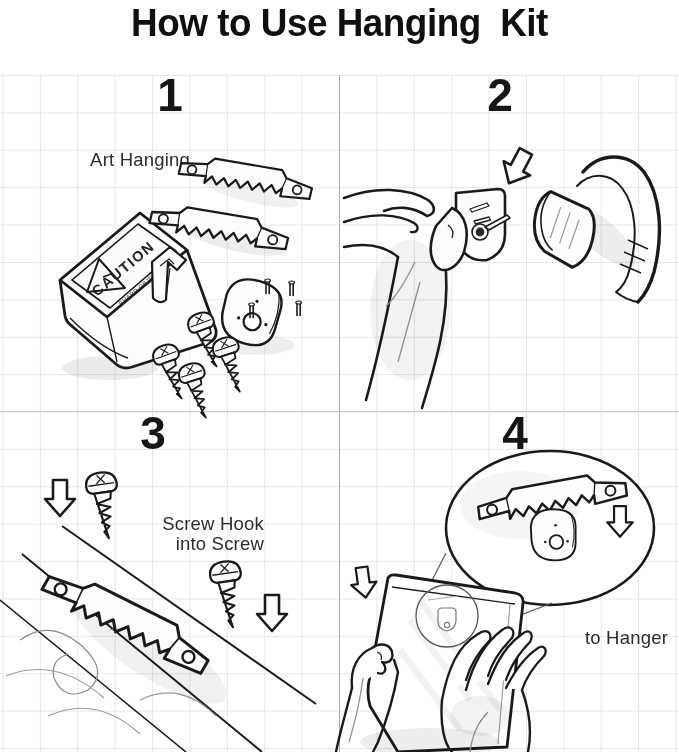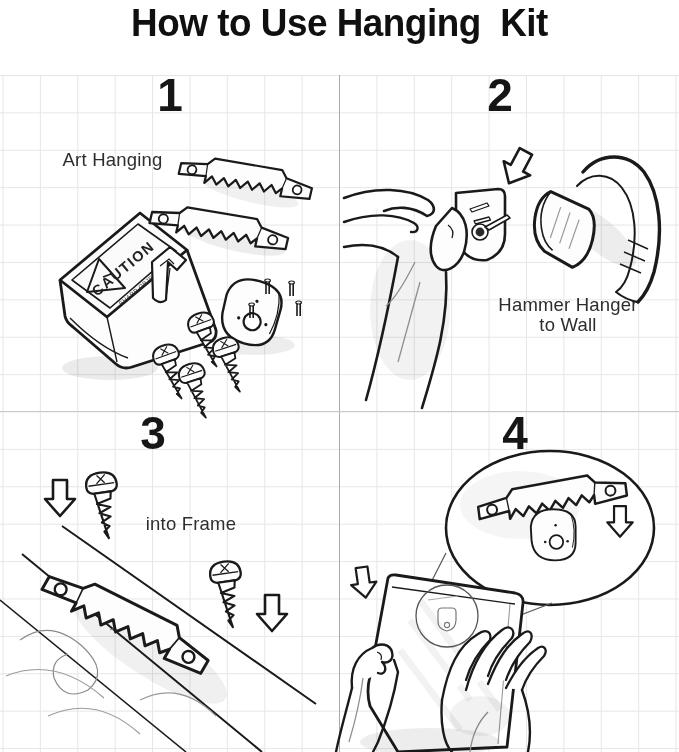--- a/index.html
+++ b/index.html
@@ -19,21 +19,21 @@
   .step-number{position:absolute;font-size:46px;font-weight:800;color:#161616;
                width:60px;text-align:center;line-height:1;}
   #num1{left:140px;top:72px;} #num2{left:470px;top:72px;}
   #num3{left:123px;top:410px;} #num4{left:485px;top:410px;}
   .caption{position:absolute;text-align:center;color:#2d2d2d;font-size:18.5px;
            line-height:1.06;letter-spacing:.2px;}
   #cap1{left:35px;top:150px;width:155px;}
   #cap2{left:488px;top:295px;width:160px;}
   #cap3{left:118px;top:514px;width:146px;}
   #cap4{left:523px;top:628px;width:145px;}
-  .caption span{display:block;}
+  .caption span{display:block;text-align:right;}
   #art{position:absolute;left:0;top:0;}
   svg text{font-family:"Liberation Sans",sans-serif;}
 </style>
 </head>
 <body>
 
 <div id="stage">
   <div id="grid"></div>
   <div class="divider-v"></div>
   <div class="divider-h"></div>
@@ -41,28 +41,26 @@
   <div id="title">How to Use Hanging  Kit</div>
 
   <div id="num1" class="step-number">1</div>
   <div id="num2" class="step-number">2</div>
   <div id="num3" class="step-number">3</div>
   <div id="num4" class="step-number">4</div>
 
   <div id="cap1" class="caption">
     <span>Art Hanging</span>
   </div>
-  <div id="cap2" class="caption">
-    <span>Hammer Hanger</span>
-    <span>to Wall</span>
-  </div>
   <div id="cap3" class="caption">
-    <span>into Frame</span>
+    <span>Screw Hook</span>
+    <span>into Screw</span>
   </div>
   <div id="cap4" class="caption">
+    <span>to Hanger</span>
   </div>
 
   <svg id="art" width="679" height="752" viewBox="0 0 679 752">
     <defs>
       <g id="sawtooth">
         <path d="M3,21 L3,32 L30,28 L30,35 L36,27 L42,34 L48,26 L54,33 L60,25 L66,32 L72,24 L78,31 L84,23 L90,30 L96,22 L102,29 L107,23 L107,31 L136,27 L136,16 L109,12 L103,5 L35,9 L29,16 Z" fill="#fdfdfd" stroke="#1a1a1a" stroke-width="2.2" stroke-linejoin="round"></path>
         <path d="M29,16 L30,28 M107,23 L109,12" stroke="#1a1a1a" stroke-width="1.2" fill="none"></path>
         <circle cx="15" cy="25" r="4.4" fill="#fff" stroke="#1a1a1a" stroke-width="1.8"></circle>
         <circle cx="122" cy="21" r="4.4" fill="#fff" stroke="#1a1a1a" stroke-width="1.8"></circle>
       </g>

